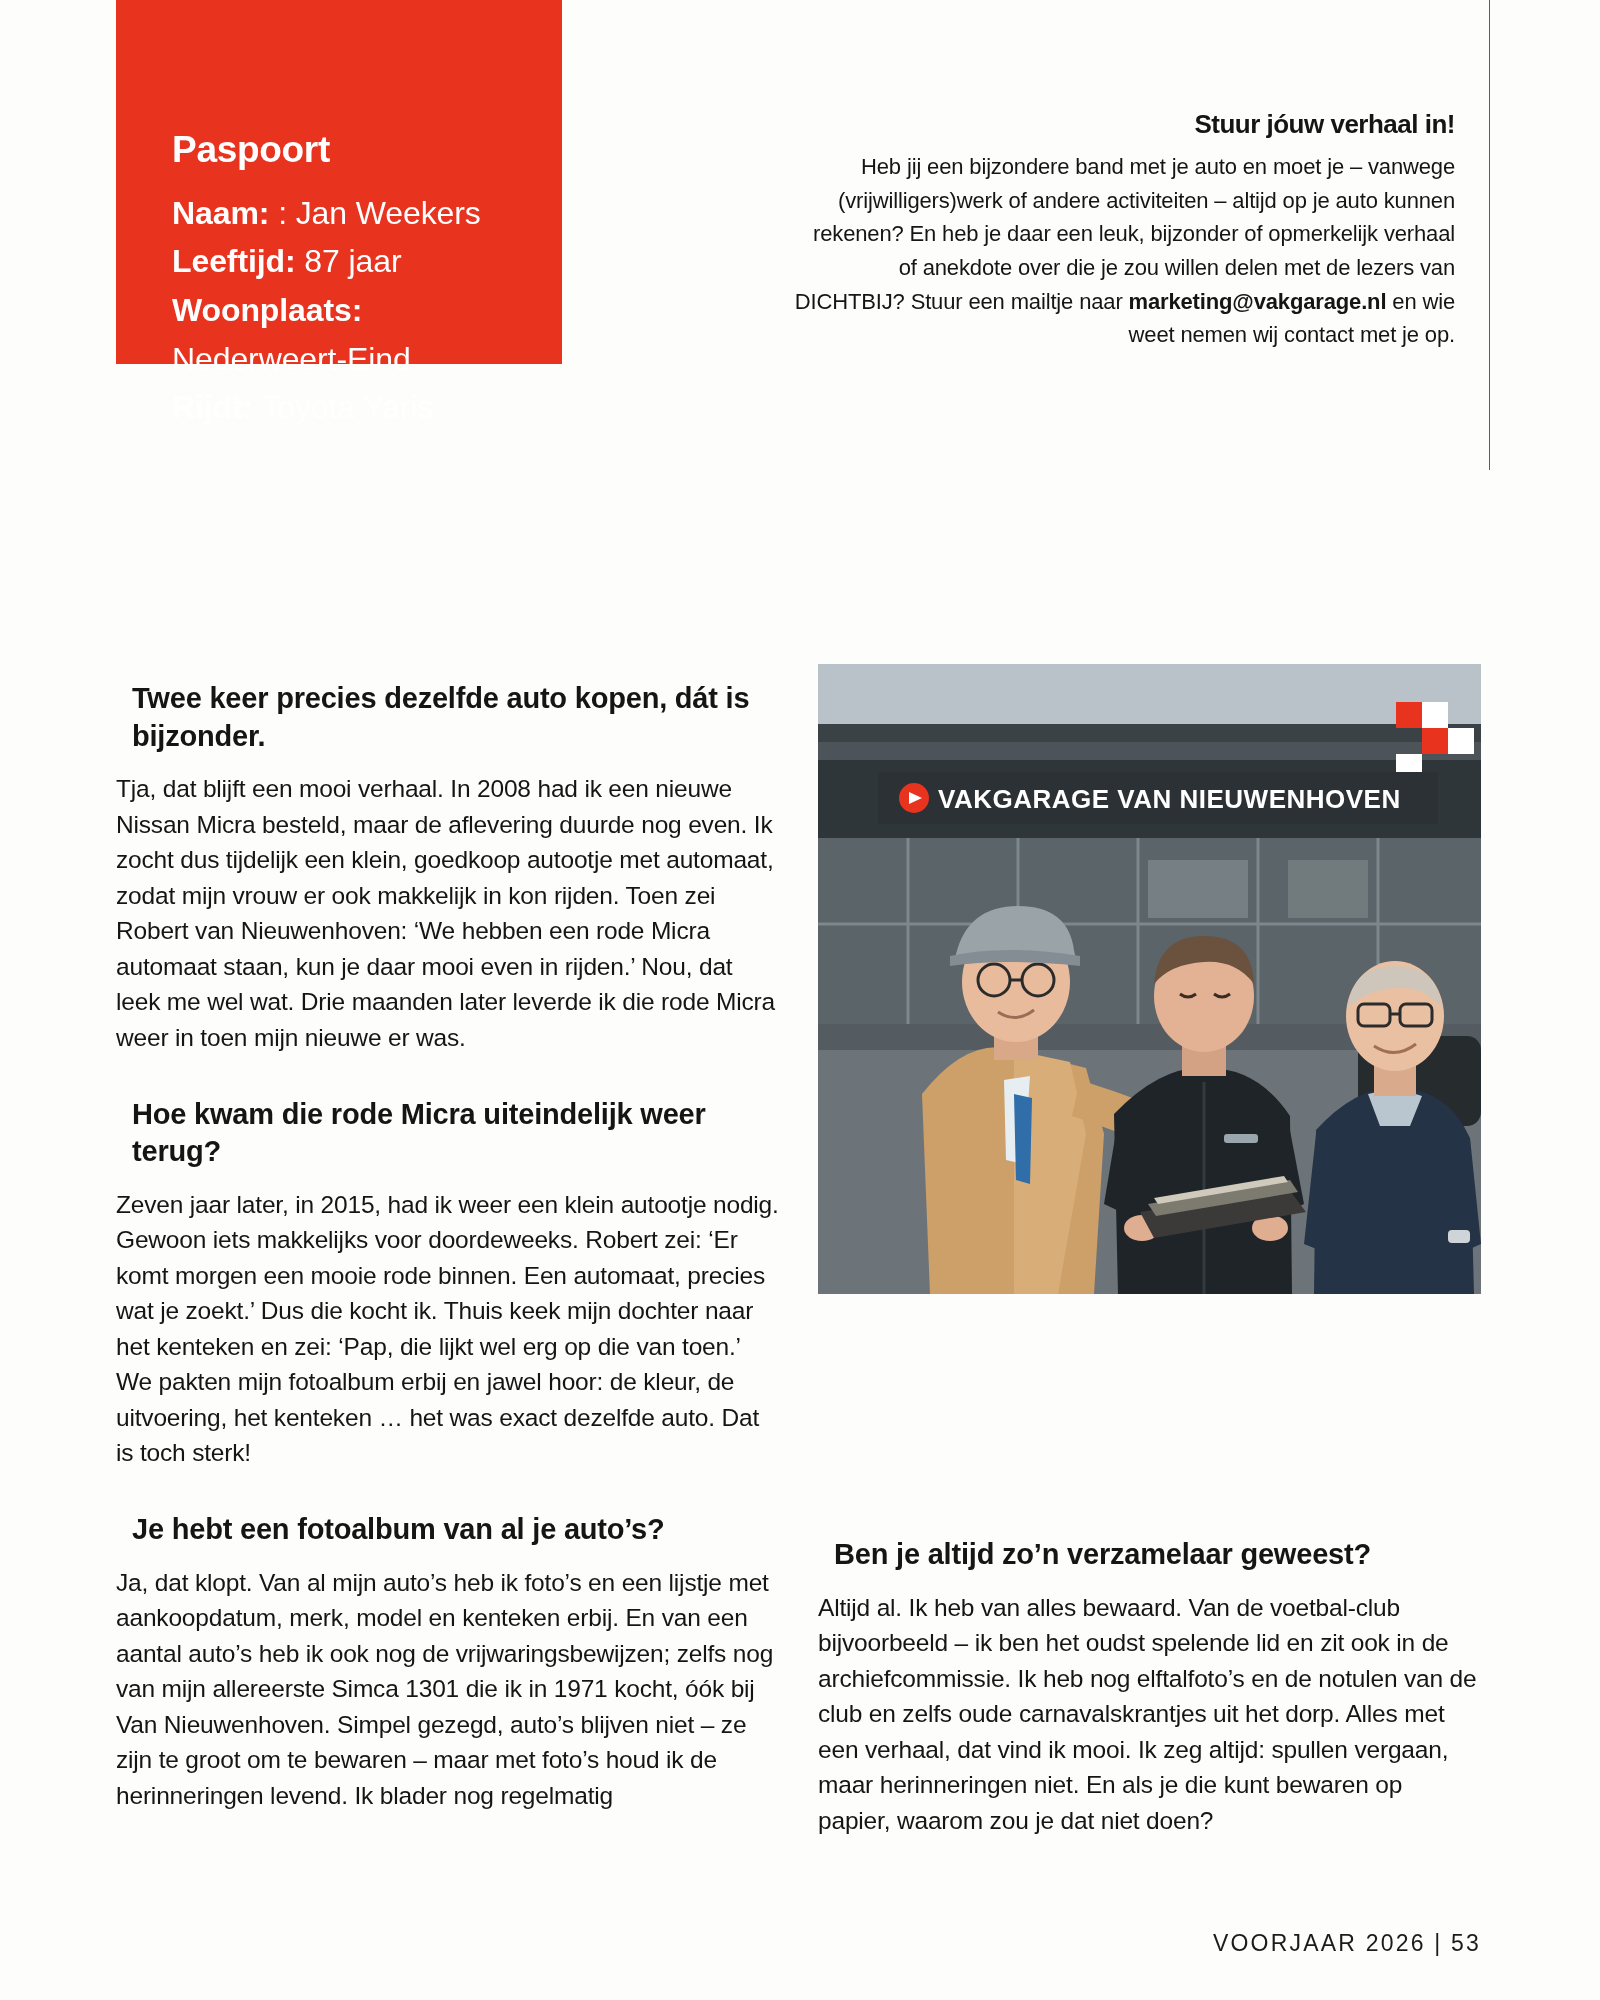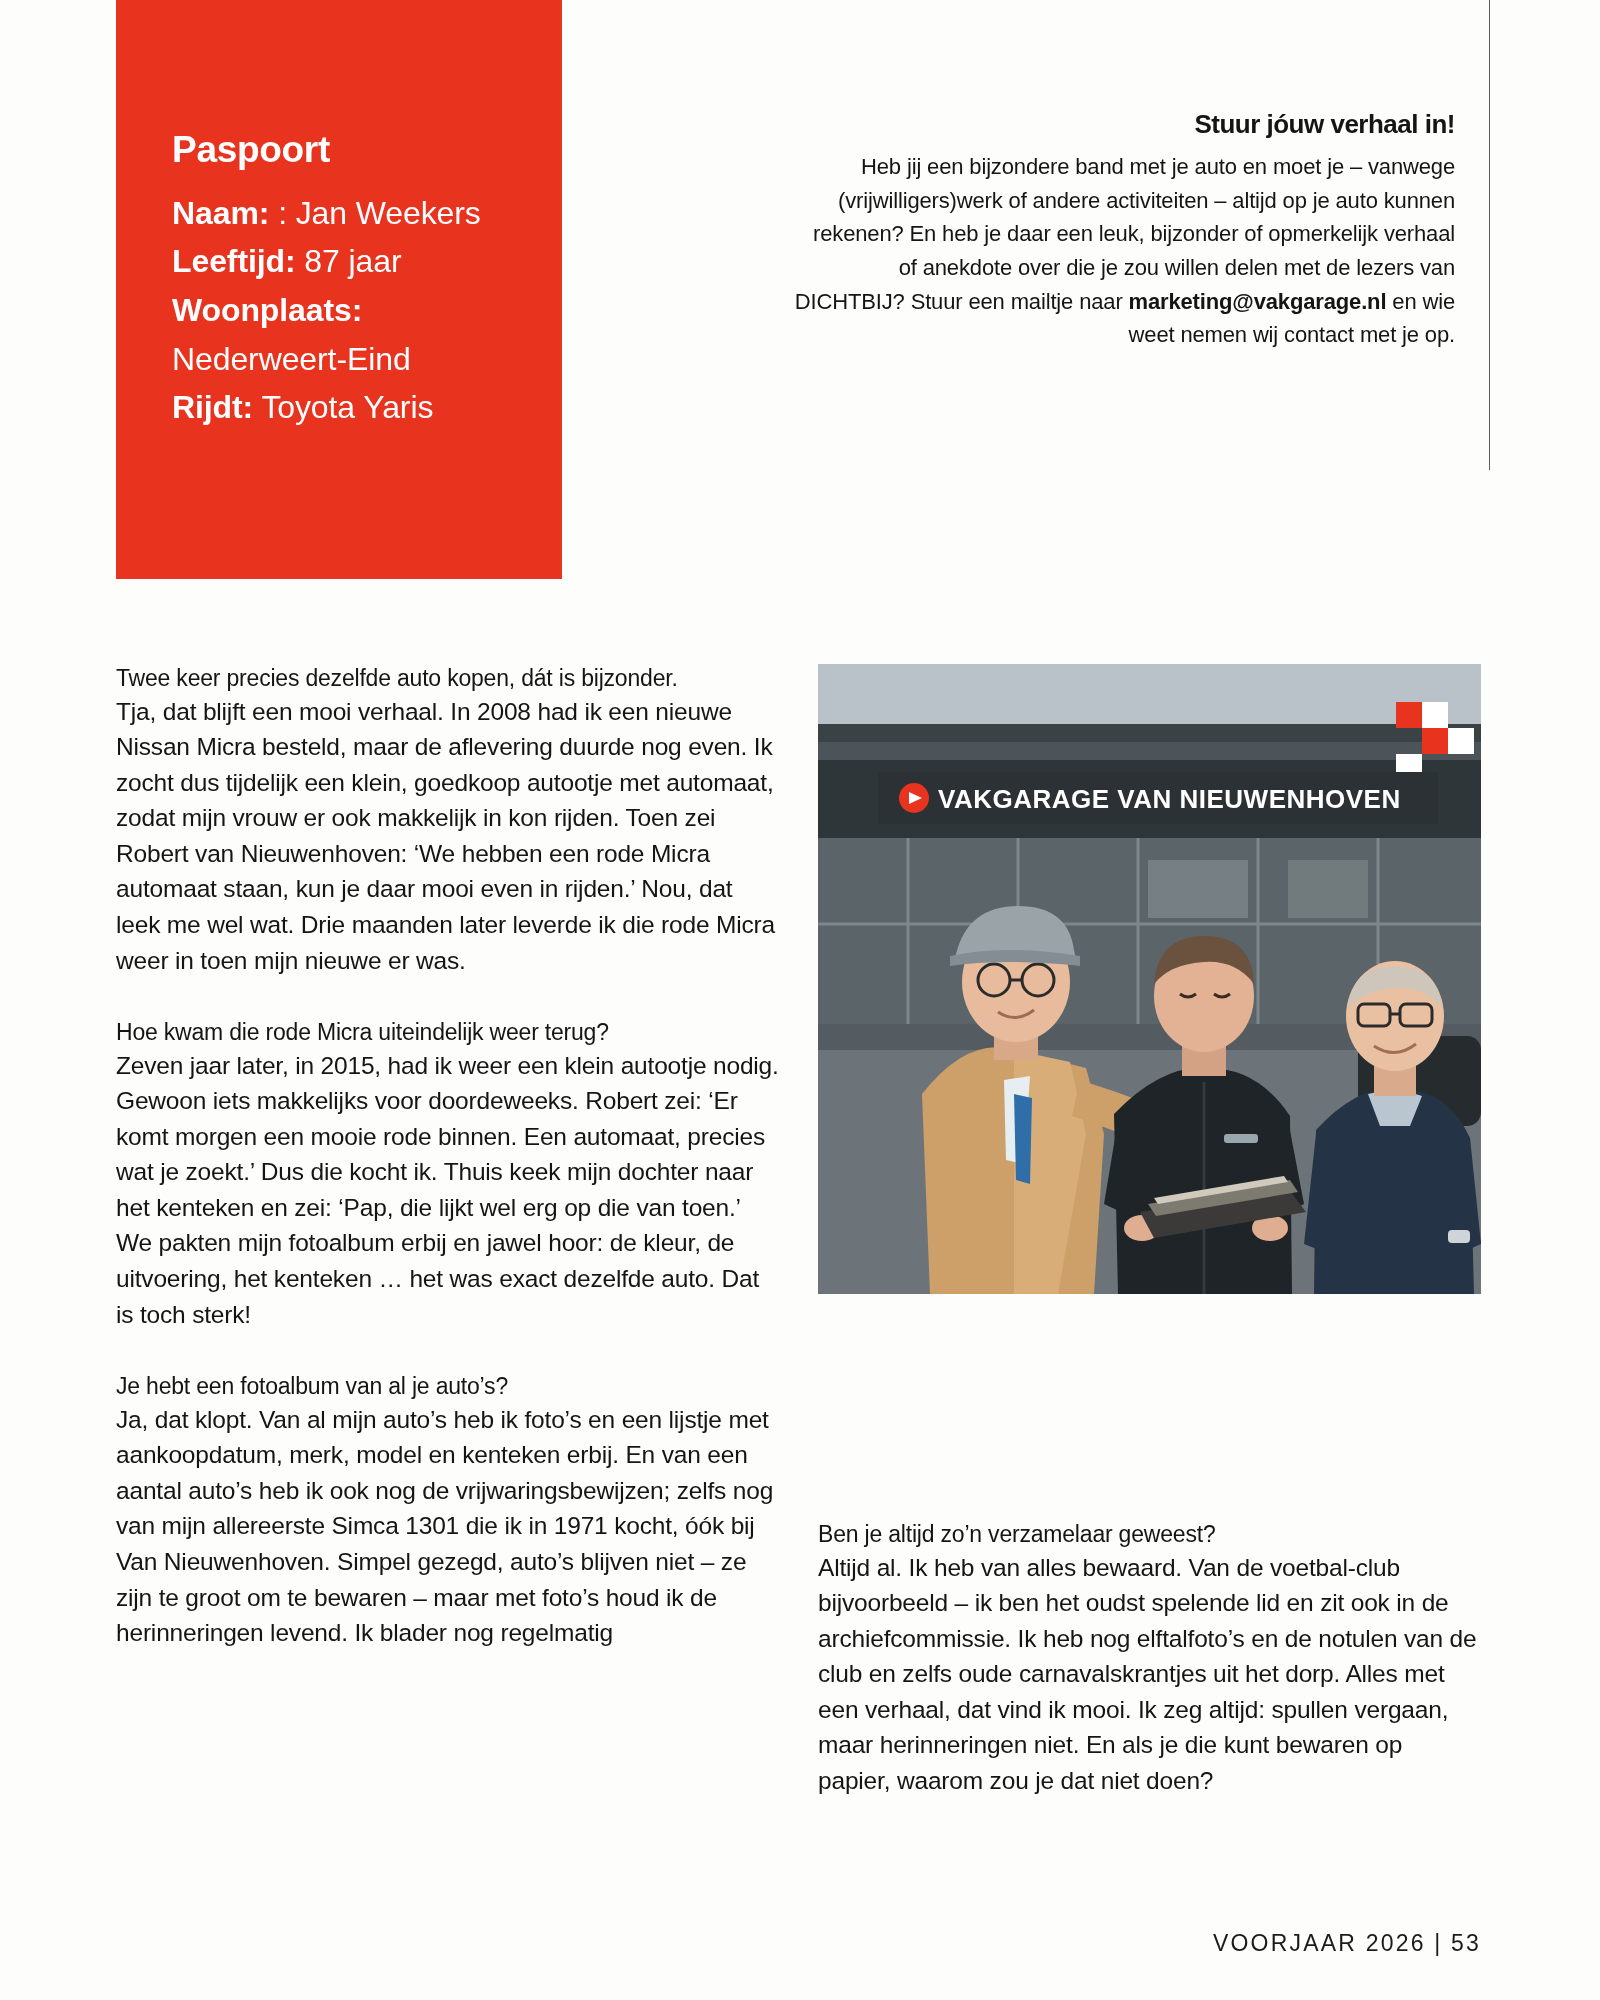--- a/index.html
+++ b/index.html
@@ -26,21 +26,21 @@
     width: 1px;
     height: 470px;
     background: #5c5c5c;
   }
   
   .paspoort {
     position: absolute;
     left: 116px;
     top: 0px;
     width: 446px;
-    height: 579px;
+    height: 364px;
     background: #e8331f;
     box-sizing: border-box;
     padding: 130px 52px 0 56px;
     color: #ffffff;
   }
   .paspoort-title {
     font-size: 37px;
     font-weight: 700;
     letter-spacing: -0.3px;
     margin: 0 0 18px 0;
@@ -81,25 +81,25 @@
   
   .col {
     position: absolute;
     width: 663px;
   }
   .col-left  { left: 116px;  top: 664px; }
   .col-right { left: 818px; top: 1368px; width: 663px; }
   .col-right-head { left: 818px; top: 1520px; width: 663px; }
 
   h3.sub {
-    font-size: 23px;
-    font-weight: 400;
+    font-size: 29px;
+    font-weight: 700;
     letter-spacing: -0.2px;
     line-height: 1.30;
-    margin: 0;
+    margin: 16px;
   }
   p.body {
     font-size: 24.5px;
     line-height: 1.45;
     letter-spacing: -0.18px;
     margin: 0;
   }
   .blk { margin-bottom: 40px; }
   .blk:last-child { margin-bottom: 0; }
 

